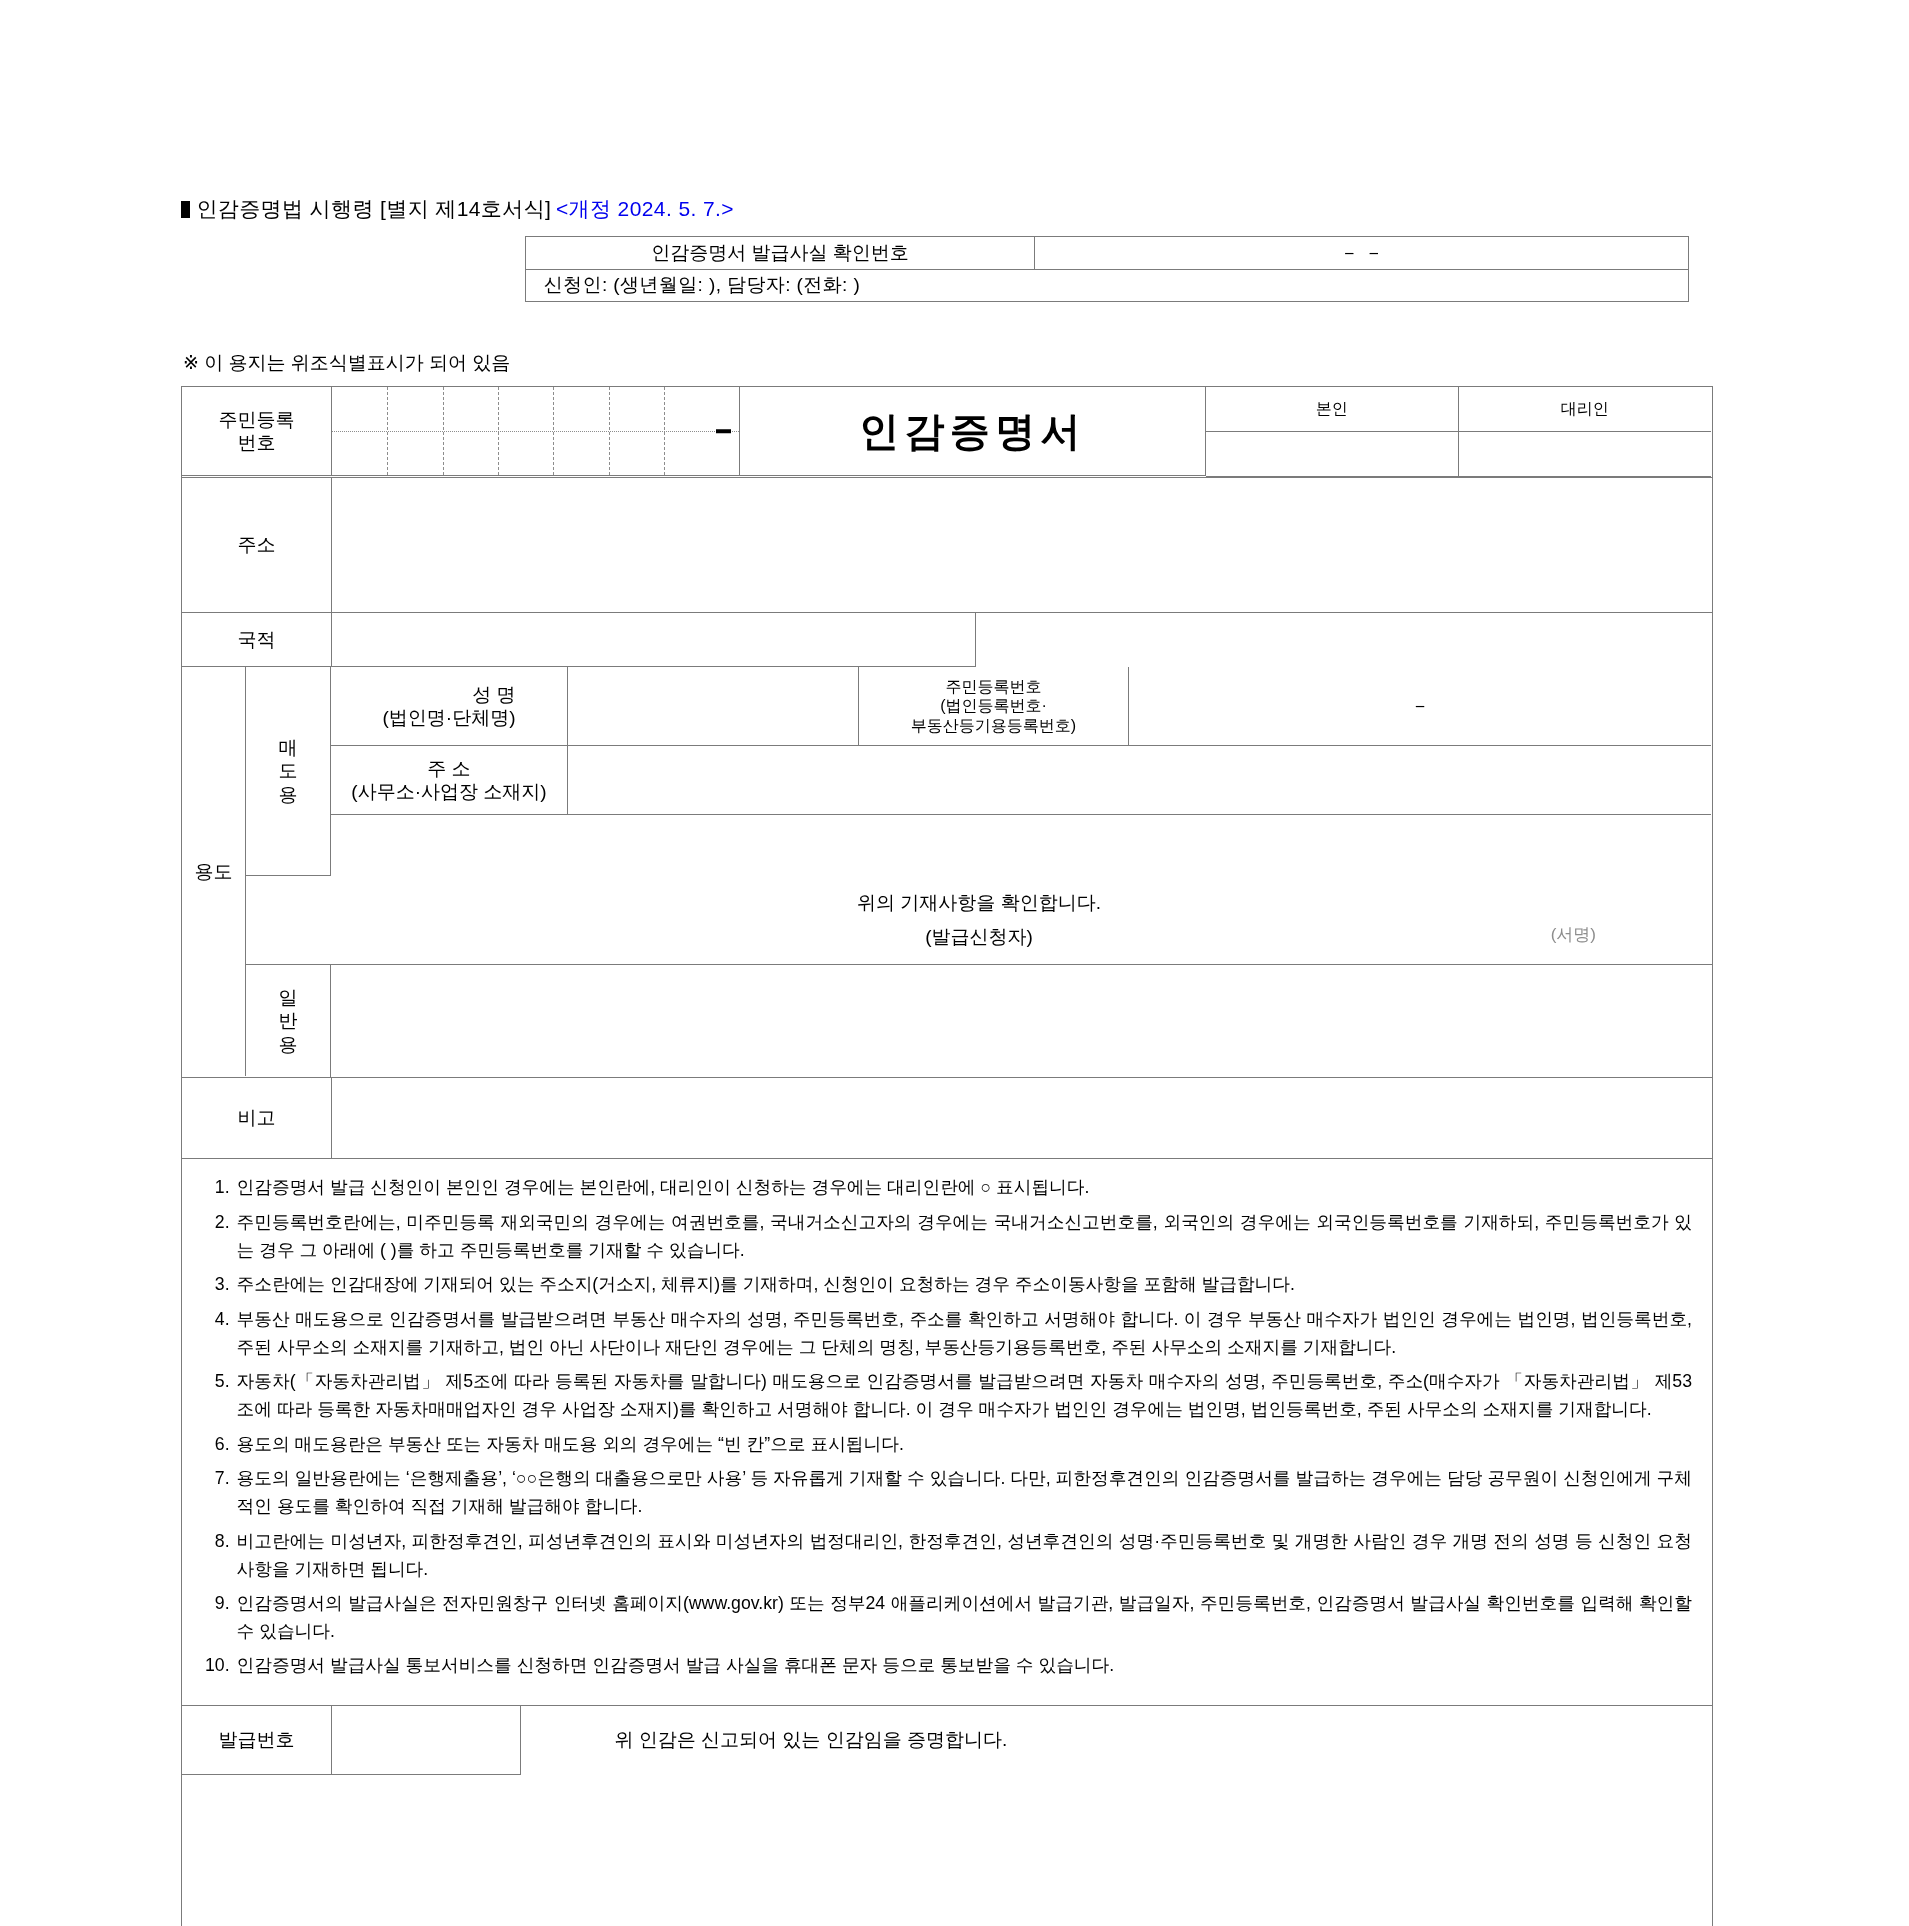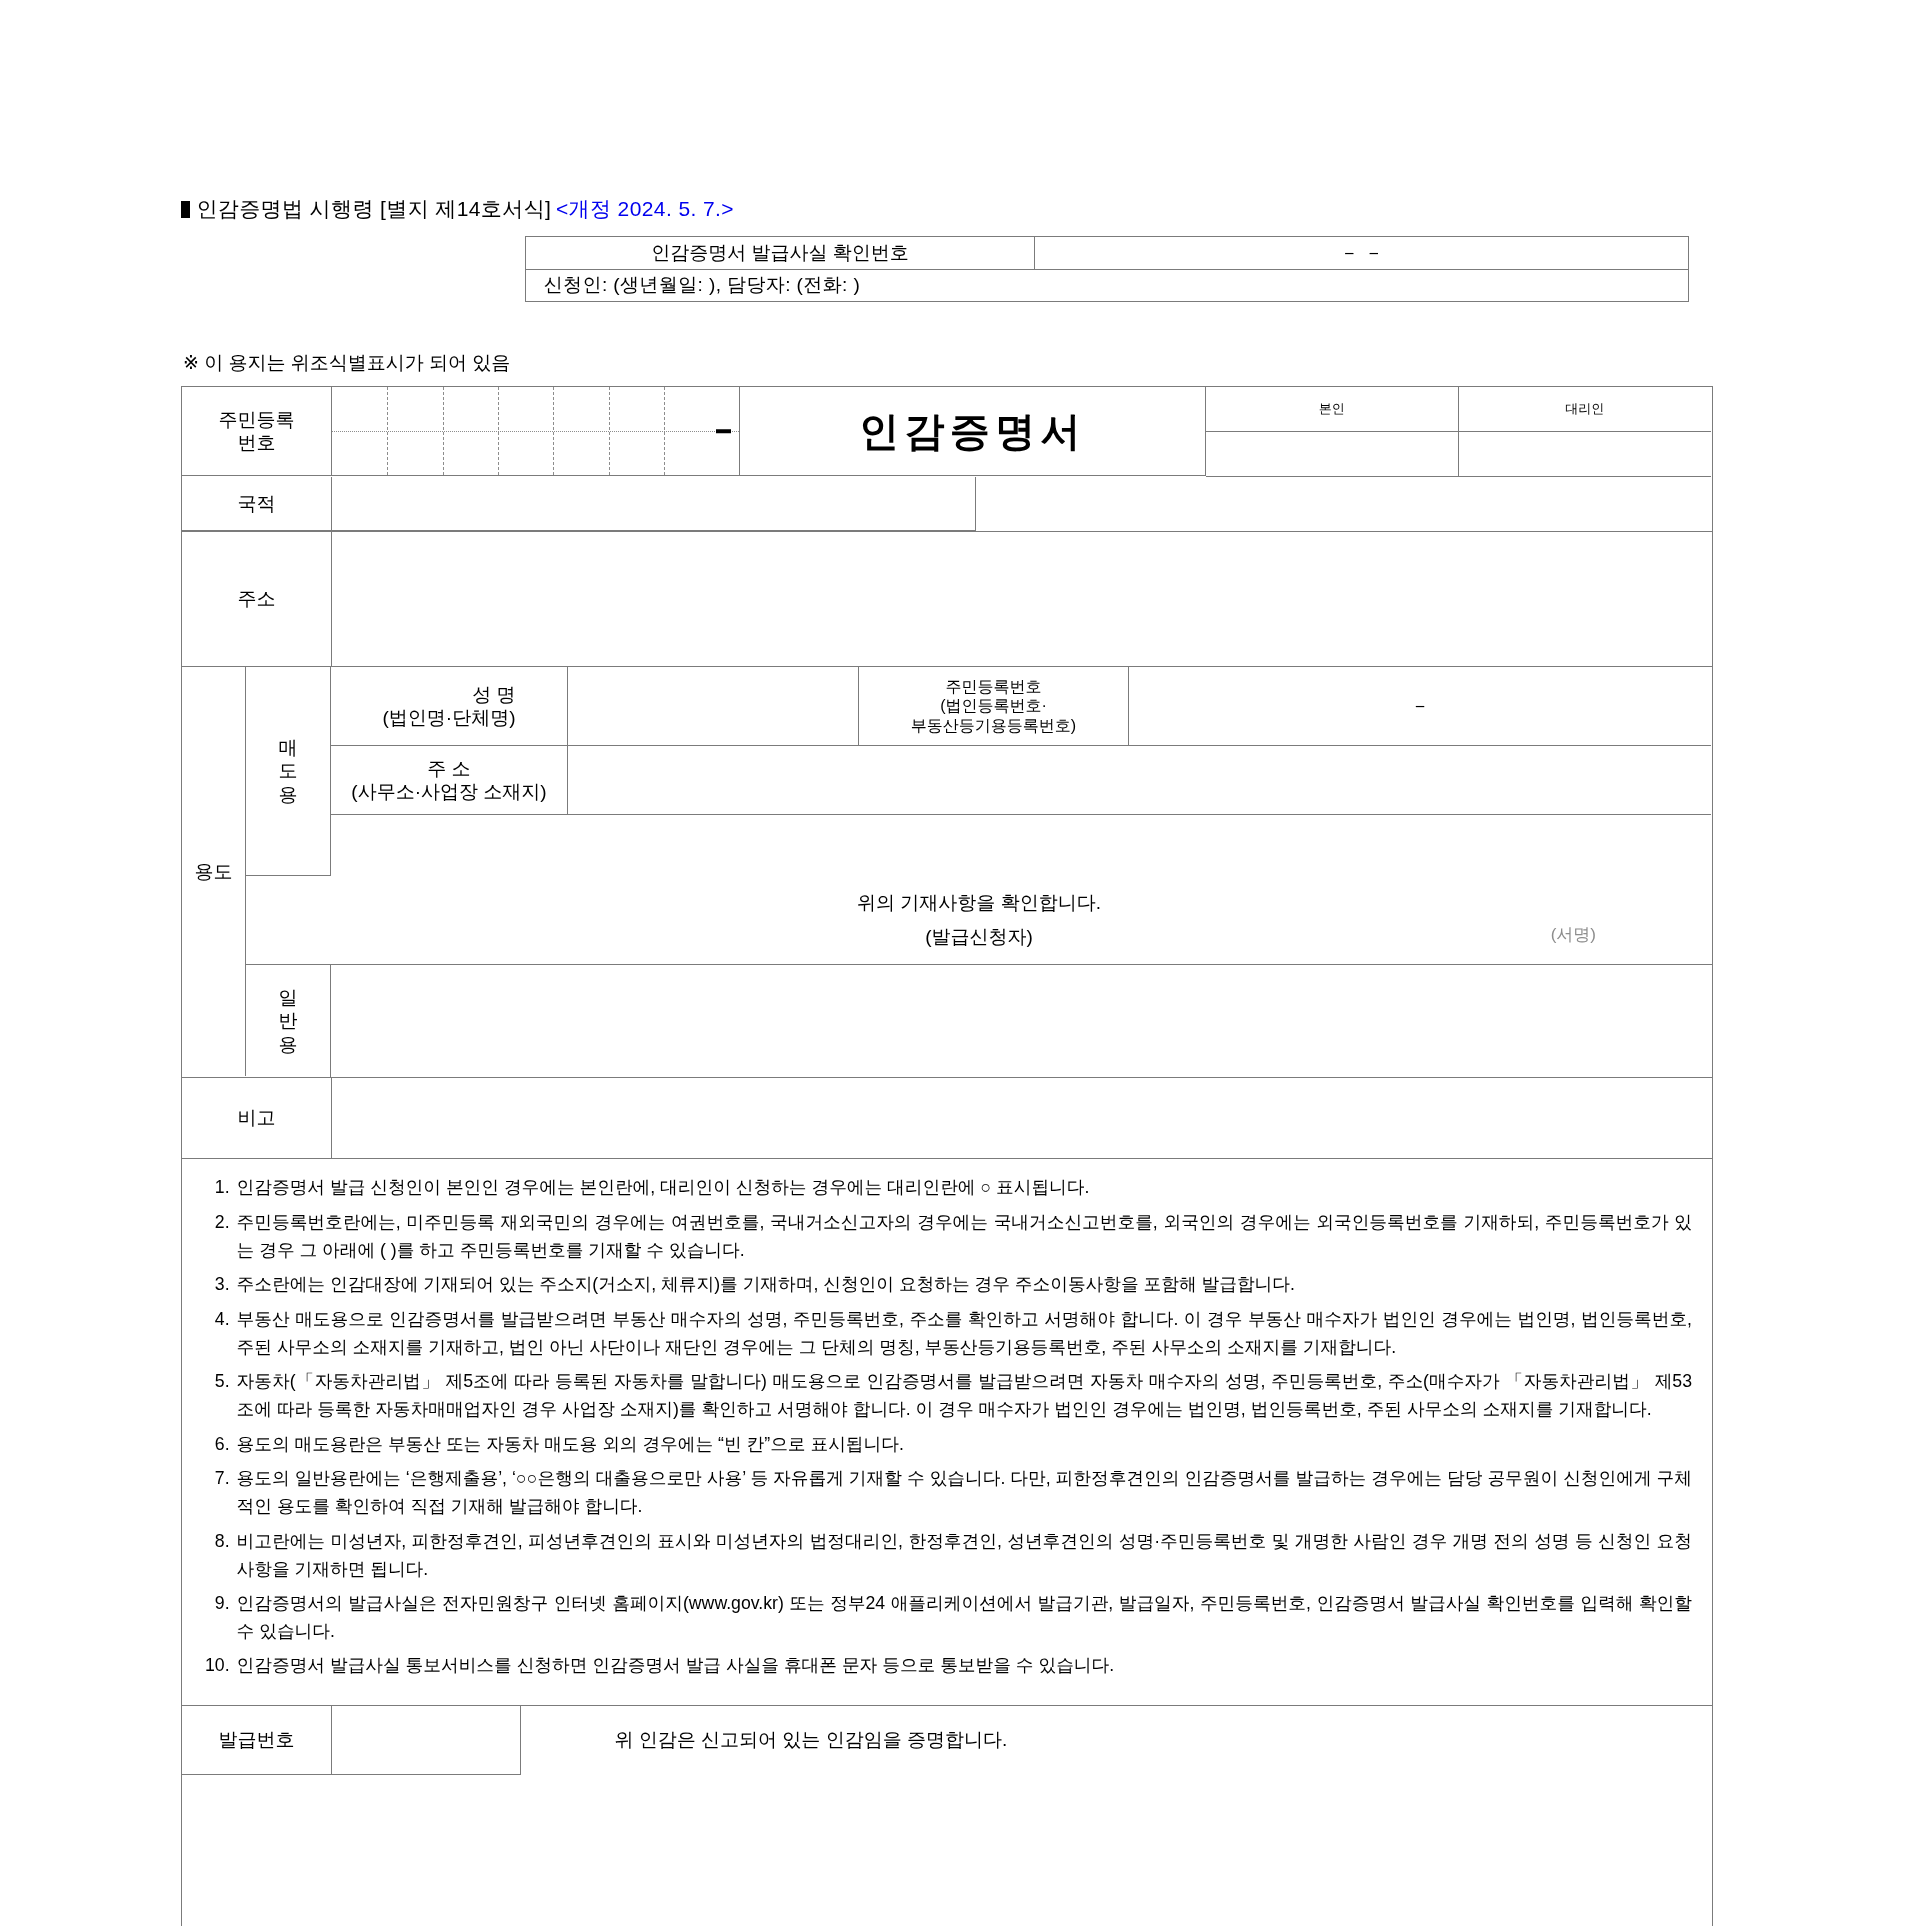--- a/index.html
+++ b/index.html
@@ -111,21 +111,21 @@
   }
   .title-cell {
     width: 466px; height: 89px;
     font-size: 40px; font-weight: bold; letter-spacing: 5.4px;
   }
   .agent-col { width: 505px; height: 89px; flex-direction: column; padding: 0; }
   .agent-head { display:flex; width: 100%; height: 44px; }
   .agent-body { display:flex; width: 100%; height: 44px; }
   .agent-half {
     width: 50%; display: flex; align-items: center; justify-content: center;
-    box-sizing: border-box; font-size: 13px;
+    box-sizing: border-box; font-size: 16px;
   }
 
   
   .lbl-col  { width: 150px; }
   .name-lbl { height: 75px; flex-direction: column; }
   .name-val { width: 644px; height: 75px; }
   .seal-lbl { width: 150px; height: 129px; }
   .seal-box { width: 432px; height: 129px; }
   .nat-lbl  { height: 54px; }
   .nat-val  { width: 644px; height: 54px; }
@@ -228,30 +228,30 @@
           <div class="agent-half">대리인</div>
         </div>
         <div class="agent-body">
           <div class="agent-half br"></div>
           <div class="agent-half"></div>
         </div>
       </div>
     </div>
 
 
+    <div class="row bt">
+      <div class="cell addr-lbl br bb">주소</div>
+      <div class="cell addr-val bb"></div>
+    </div>
+
     <div class="row">
       <div class="cell lbl-col nat-lbl br bb">국적</div>
       <div class="cell nat-val br bb"></div>
       <div class="cell" style="width:150px;height:54px"></div>
       <div class="cell" style="width:432px;height:54px"></div>
-    </div>
-
-    <div class="row bt">
-      <div class="cell addr-lbl br bb">주소</div>
-      <div class="cell addr-val bb"></div>
     </div>
 
     <div class="row bb">
       <div class="cell use-lbl br" style="height:409px">용도</div>
 
       <div style="width:1467px">
 
         <div class="row">
           <div class="cell sell-lbl br bb" style="height:209px;flex-direction:column">매<br>도<br>용</div>
           <div style="width:1381px">

